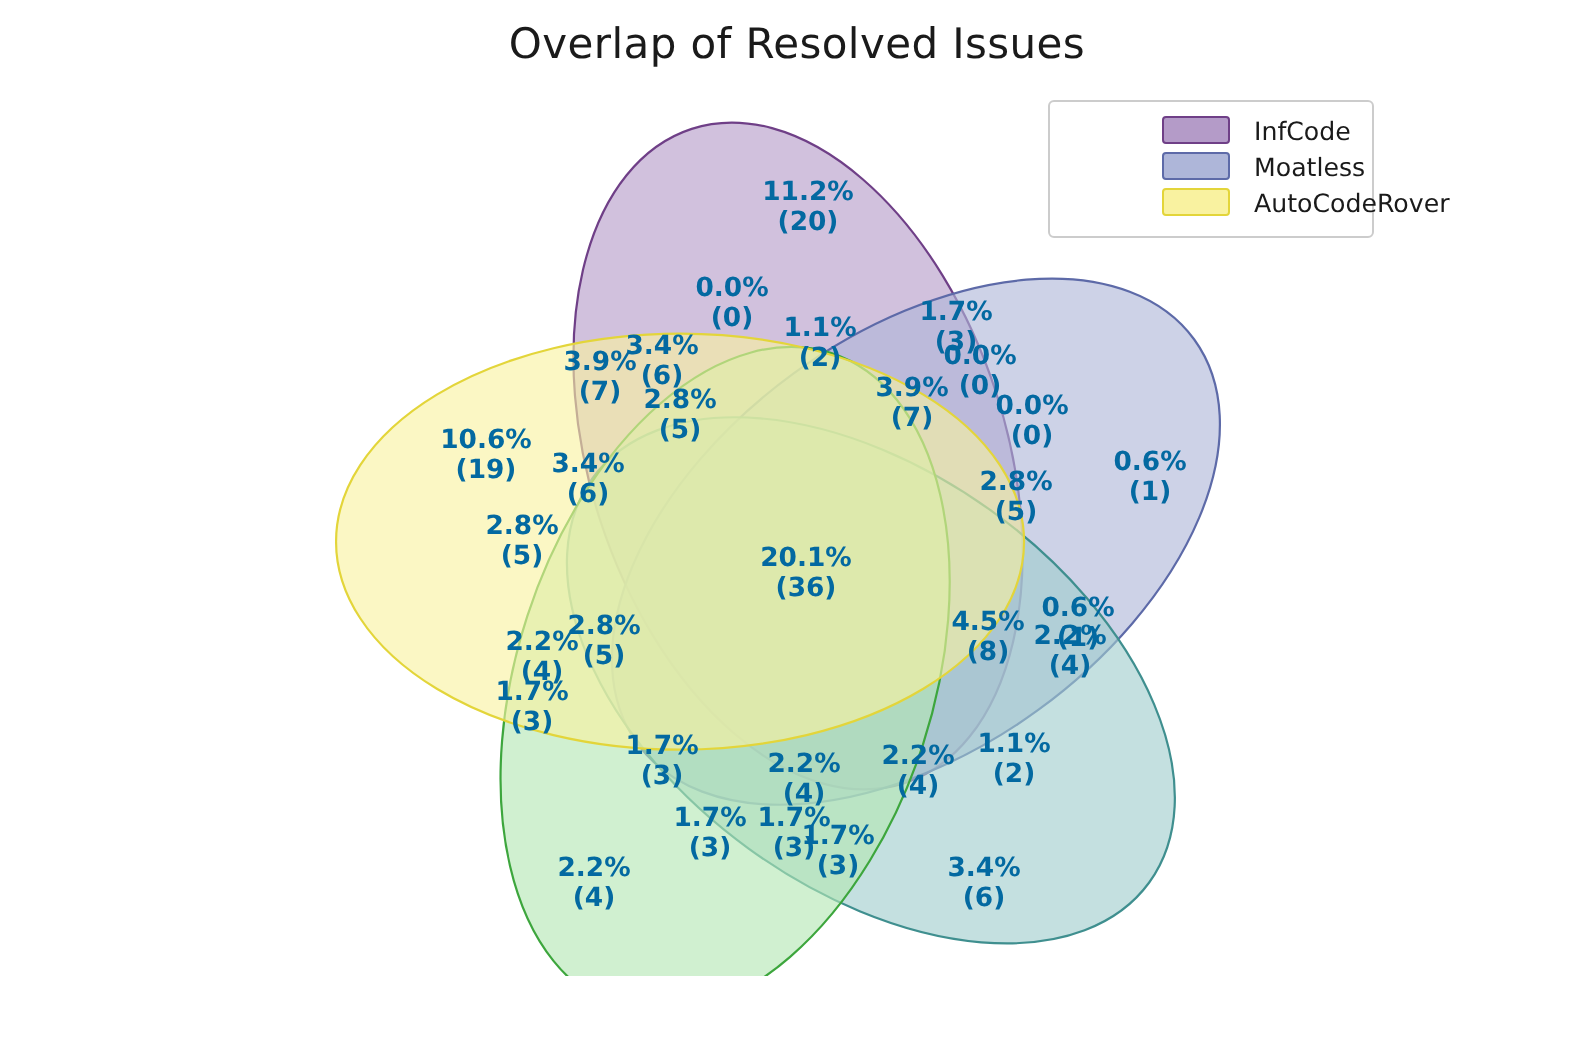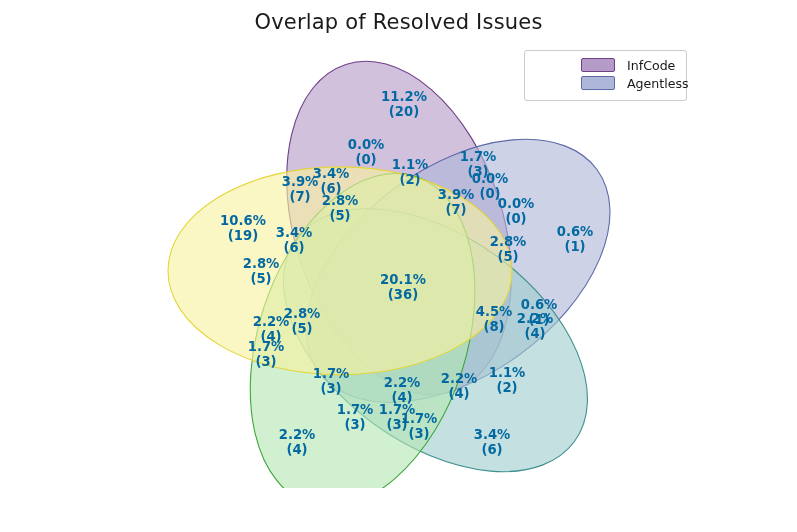--- a/index.html
+++ b/index.html
@@ -226,17 +226,21 @@
       </div>
     </div>
 
   <div id="legend">
       <div class="legend-row">
         <span class="legend-swatch" style="background: rgb(180, 155, 200); border: 1.2px solid rgb(111, 63, 135);"></span>
         <span class="legend-text">InfCode</span>
       </div>
       <div class="legend-row">
         <span class="legend-swatch" style="background: rgb(174, 182, 217); border: 1.2px solid rgb(93, 106, 168);"></span>
-        <span class="legend-text">Agentless</span>
+        <span class="legend-text">Moatless</span>
+      </div>
+      <div class="legend-row">
+        <span class="legend-swatch" style="background: rgb(249, 242, 160); border: 1.2px solid rgb(227, 213, 58);"></span>
+        <span class="legend-text">AutoCodeRover</span>
       </div>
     </div>
 
 </div>
 
 </body></html>

